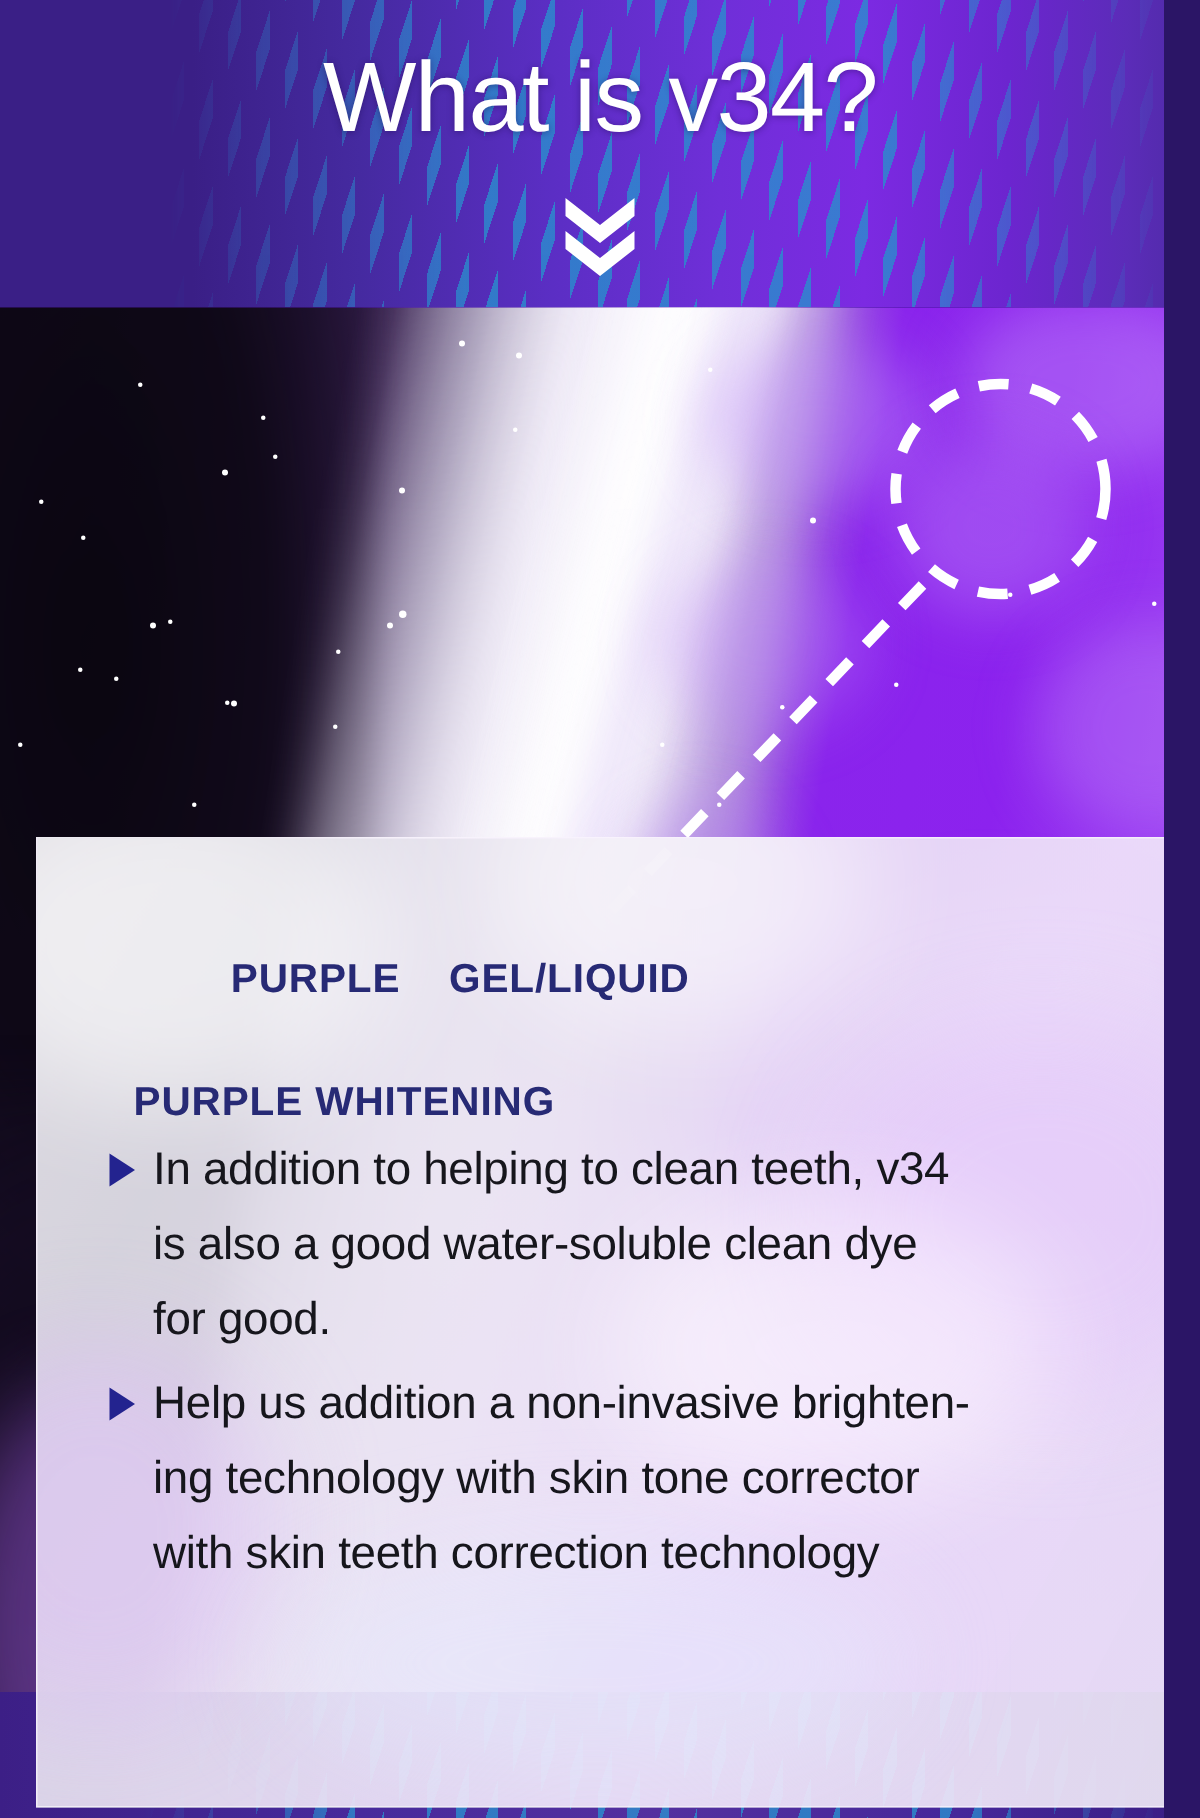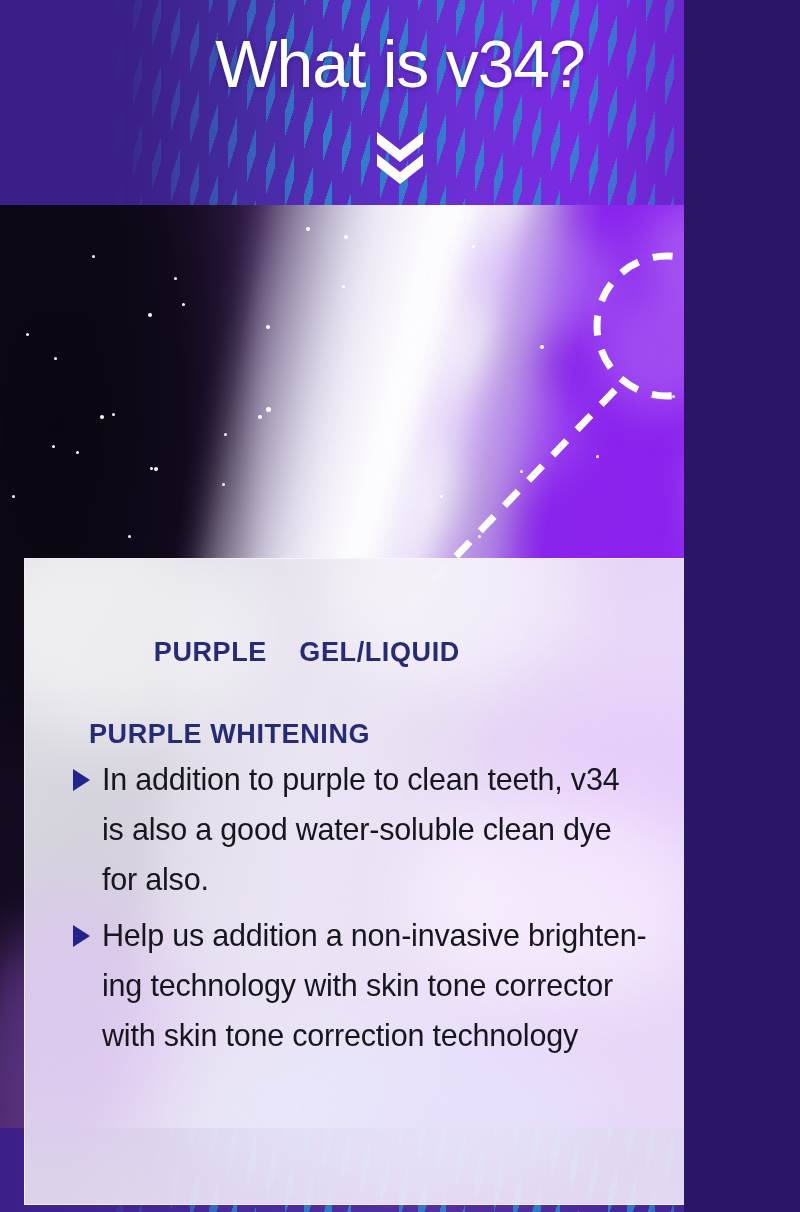--- a/index.html
+++ b/index.html
@@ -2,21 +2,21 @@
 <html><head>
 <meta charset="utf-8">
 <style>
   html,body{margin:0;padding:0;background:#2b1566;}
   body{
     font-family:"Liberation Sans", sans-serif;
     -webkit-font-smoothing:antialiased;
   }
   #page{
     position:relative;
-    width:684px;height:1212px;
+    width:776px;height:1212px;
     overflow:hidden;
     background:#2b1566;
   }
 
   
   .dashpat{
     position:absolute;inset:0;
     background-image:
       repeating-linear-gradient(
         -72deg,
@@ -306,32 +306,32 @@
       <div class="kicker">
         <span>PURPLE    GEL/LIQUID</span>
         <span class="k2">PURPLE WHITENING</span>
       </div>
 
       <div class="bullets">
 
         <div class="bullet">
           <span class="bul-tri"></span>
           <span class="bul-txt">
-            <span class="ln">In addition to purple to clean teeth, v34</span>
+            <span class="ln">In addition to helping to clean teeth, v34</span>
             <span class="ln">is also a good water-soluble clean dye</span>
-            <span class="ln">for also.</span>
+            <span class="ln">for good.</span>
           </span>
         </div>
 
         <div class="bullet">
           <span class="bul-tri"></span>
           <span class="bul-txt">
             <span class="ln">Help us addition a non-invasive brighten-</span>
             <span class="ln">ing technology with skin tone corrector</span>
-            <span class="ln">with skin tone correction technology</span>
+            <span class="ln">with skin teeth correction technology</span>
           </span>
         </div>
 
       </div>
     </div>
   </div>
 
 </div>
 
 </body></html>

